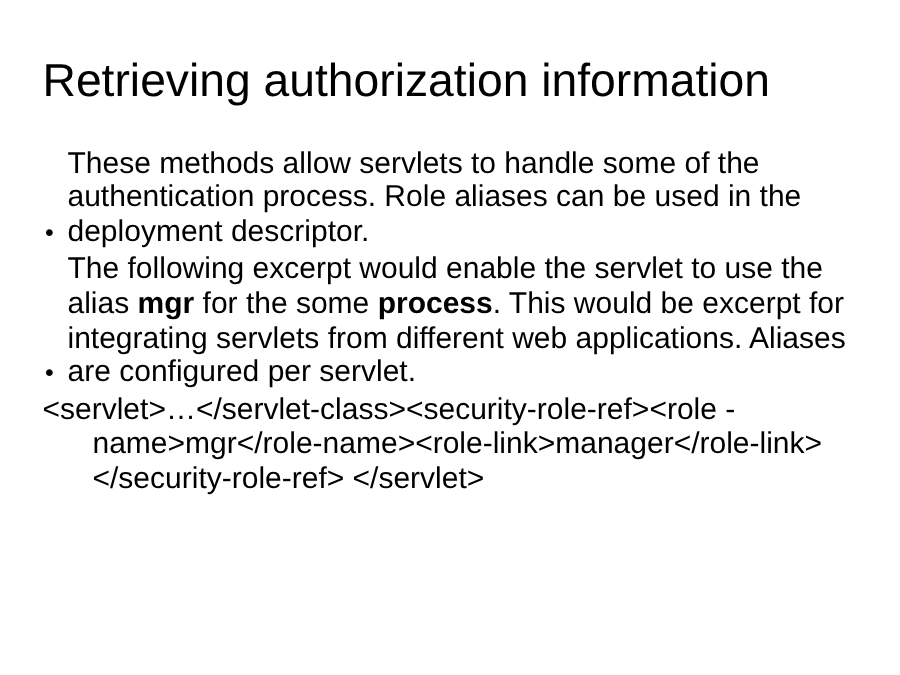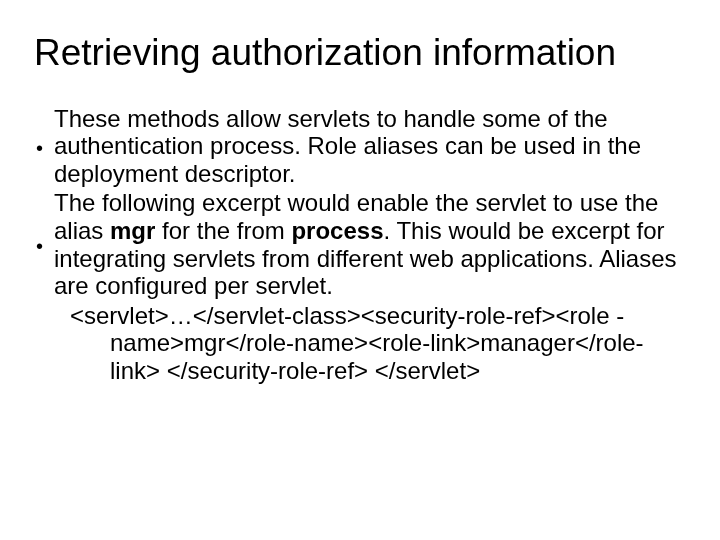--- a/index.html
+++ b/index.html
@@ -8,36 +8,36 @@
     width: 720px;
     height: 540px;
     background: #ffffff;
     font-family: Arial, Helvetica, sans-serif;
     color: #000;
   }
   .slide {
     box-sizing: border-box;
     width: 720px;
     height: 540px;
-    padding: 32px 34px 0 34px;
+    padding: 44px 34px 0 34px;
   }
   .title {
     font-size: 37px;
     font-weight: 400;
     letter-spacing: 0px;
     margin: 0 0 30px 0;
     line-height: 1.15;
   }
   .body-block {
     font-size: 24px;
     line-height: 1.15;
   }
   .bullet-row {
     display: flex;
-    align-items: center;
+    align-items: flex-end;
     margin-bottom: 2px;
   }
   .bullet-dot {
     flex: 0 0 auto;
     width: 18px;
     text-align: left;
     padding-left: 2px;
     padding-top: 1px;
   }
   .bullet-dot::before {
@@ -49,42 +49,41 @@
     flex: 1 1 auto;
   }
   .plain-para {
     margin-top: 2px;
     padding-left: 0;
     text-indent: 0;
   }
   .hang {
     padding-left: 40px;
     text-indent: -40px;
-    margin-left: 36px;
   }
   .bold { font-weight: 700; }
 </style>
 </head>
 <body>
 
 <div class="slide">
 
   <h1 class="title">Retrieving authorization information</h1>
 
   <div class="body-block">
 
     <div class="bullet-row">
       <div class="bullet-dot"></div>
       <div class="bullet-text">These methods allow servlets to handle some of the authentication process.  Role aliases can be used in the deployment descriptor.</div>
     </div>
 
     <div class="bullet-row">
       <div class="bullet-dot"></div>
       <div class="bullet-text">
-        <span>The following excerpt would enable the servlet to use the alias </span><span class="bold">mgr</span><span> for the from </span><span class="bold">process</span><span>.  This would be excerpt for integrating servlets from different web applications. Aliases are configured per servlet.</span>
+        <span>The following excerpt would enable the servlet to use the alias </span><span class="bold">mgr</span><span> for the some </span><span class="bold">process</span><span>.  This would be excerpt for integrating servlets from different web applications. Aliases are configured per servlet.</span>
       </div>
     </div>
 
     <div class="plain-para hang">&lt;servlet&gt;…&lt;/servlet-class&gt;&lt;security-role-ref&gt;&lt;role -name&gt;mgr&lt;/role-name&gt;&lt;role-link&gt;manager&lt;/role-link&gt; &lt;/security-role-ref&gt; &lt;/servlet&gt;</div>
 
   </div>
 
 </div>
 
 </body></html>

